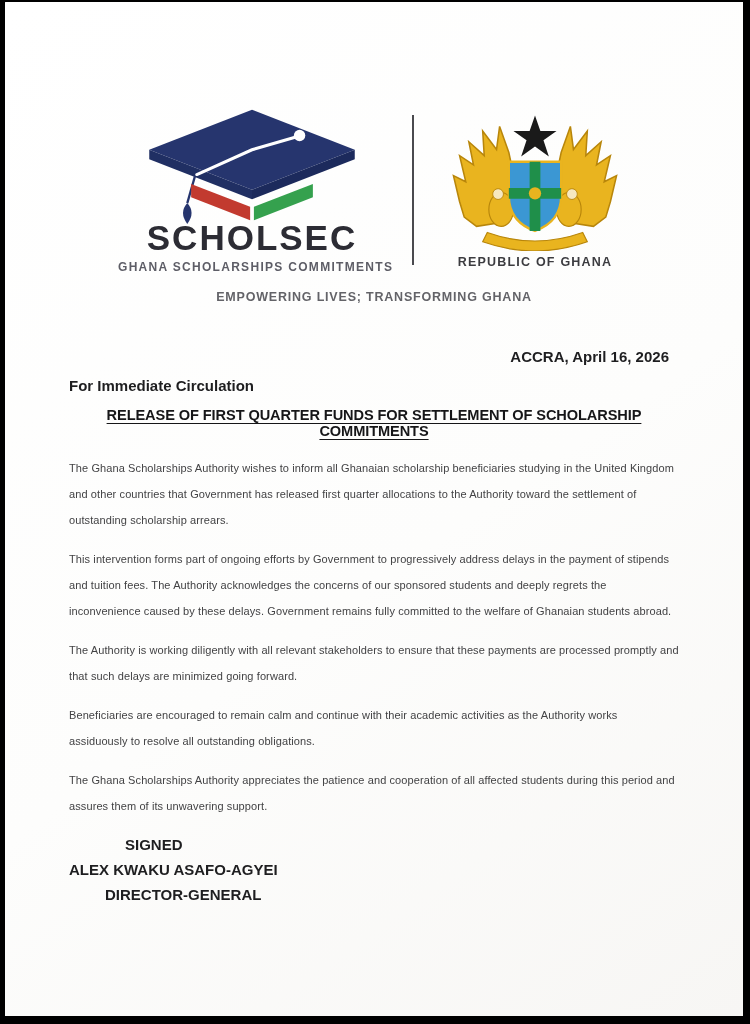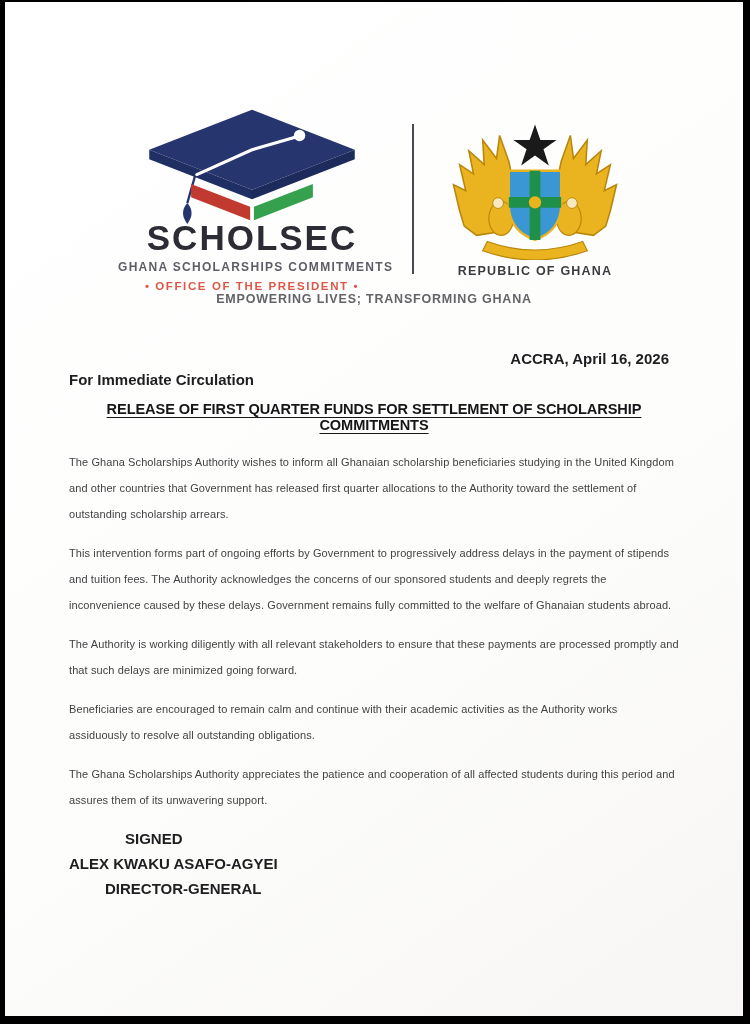--- a/index.html
+++ b/index.html
@@ -53,31 +53,32 @@
   .arms-block { text-align: center; width: 190px; }
   .arms-block svg { display: block; margin: 0 auto; }
   .arms-caption {
     font-size: 12.5px; font-weight: bold; letter-spacing: 1.2px;
     color: #3c3c40; margin-top: 4px; white-space: nowrap;
   }
   .tagline {
     text-align: center;
     font-size: 12.5px; font-weight: bold; letter-spacing: 0.8px;
     color: #636368;
+    margin-top: 16px;
   }
 
   
   .dateline {
     margin-top: 44px;
     text-align: right;
     padding-right: 10px;
     font-size: 15px; font-weight: bold; color: #1e1e20;
   }
   .circulation {
-    margin-top: 4px;
+    margin-top: 12px;
     font-size: 15px; font-weight: bold; color: #1e1e20;
   }
   .headline {
     margin-top: 13px;
     text-align: center;
     font-size: 14.6px; font-weight: bold; color: #161618;
     letter-spacing: -0.1px;
     text-decoration: underline;
     text-underline-offset: 3px;
   }
@@ -119,21 +120,20 @@
               <circle cx="170" cy="31" r="6" fill="#ffffff"></circle>
               <line x1="60" y1="74" x2="52" y2="102" stroke="#26356e" stroke-width="2.4"></line>
               <path d="M52,102 q9,10 0,22 q-9,-12 0,-22 Z" fill="#26356e"></path>
 
               <polygon points="56,82 118,106 118,120 56,96" fill="#c23a2f"></polygon>
               <polygon points="122,106 184,82 184,96 122,120" fill="#35a14e"></polygon>
             </svg>
           </span>
           <div class="scholsec-acronym">SCHOLSEC</div>
           <div class="scholsec-org">GHANA SCHOLARSHIPS COMMITMENTS</div>
-          <div class="scholsec-office">• OFFICE OF THE PRESIDENT •</div>
         </div>
 
         <div class="lh-divider"></div>
 
         <div class="arms-block">
           <span>
             <svg width="172" height="140" viewBox="0 0 220 182">
 
               <polygon points="110,6 117,26 138,26 121,38 128,59 110,46 92,59 99,38 82,26 103,26" fill="#1a1a1a"></polygon>
 

